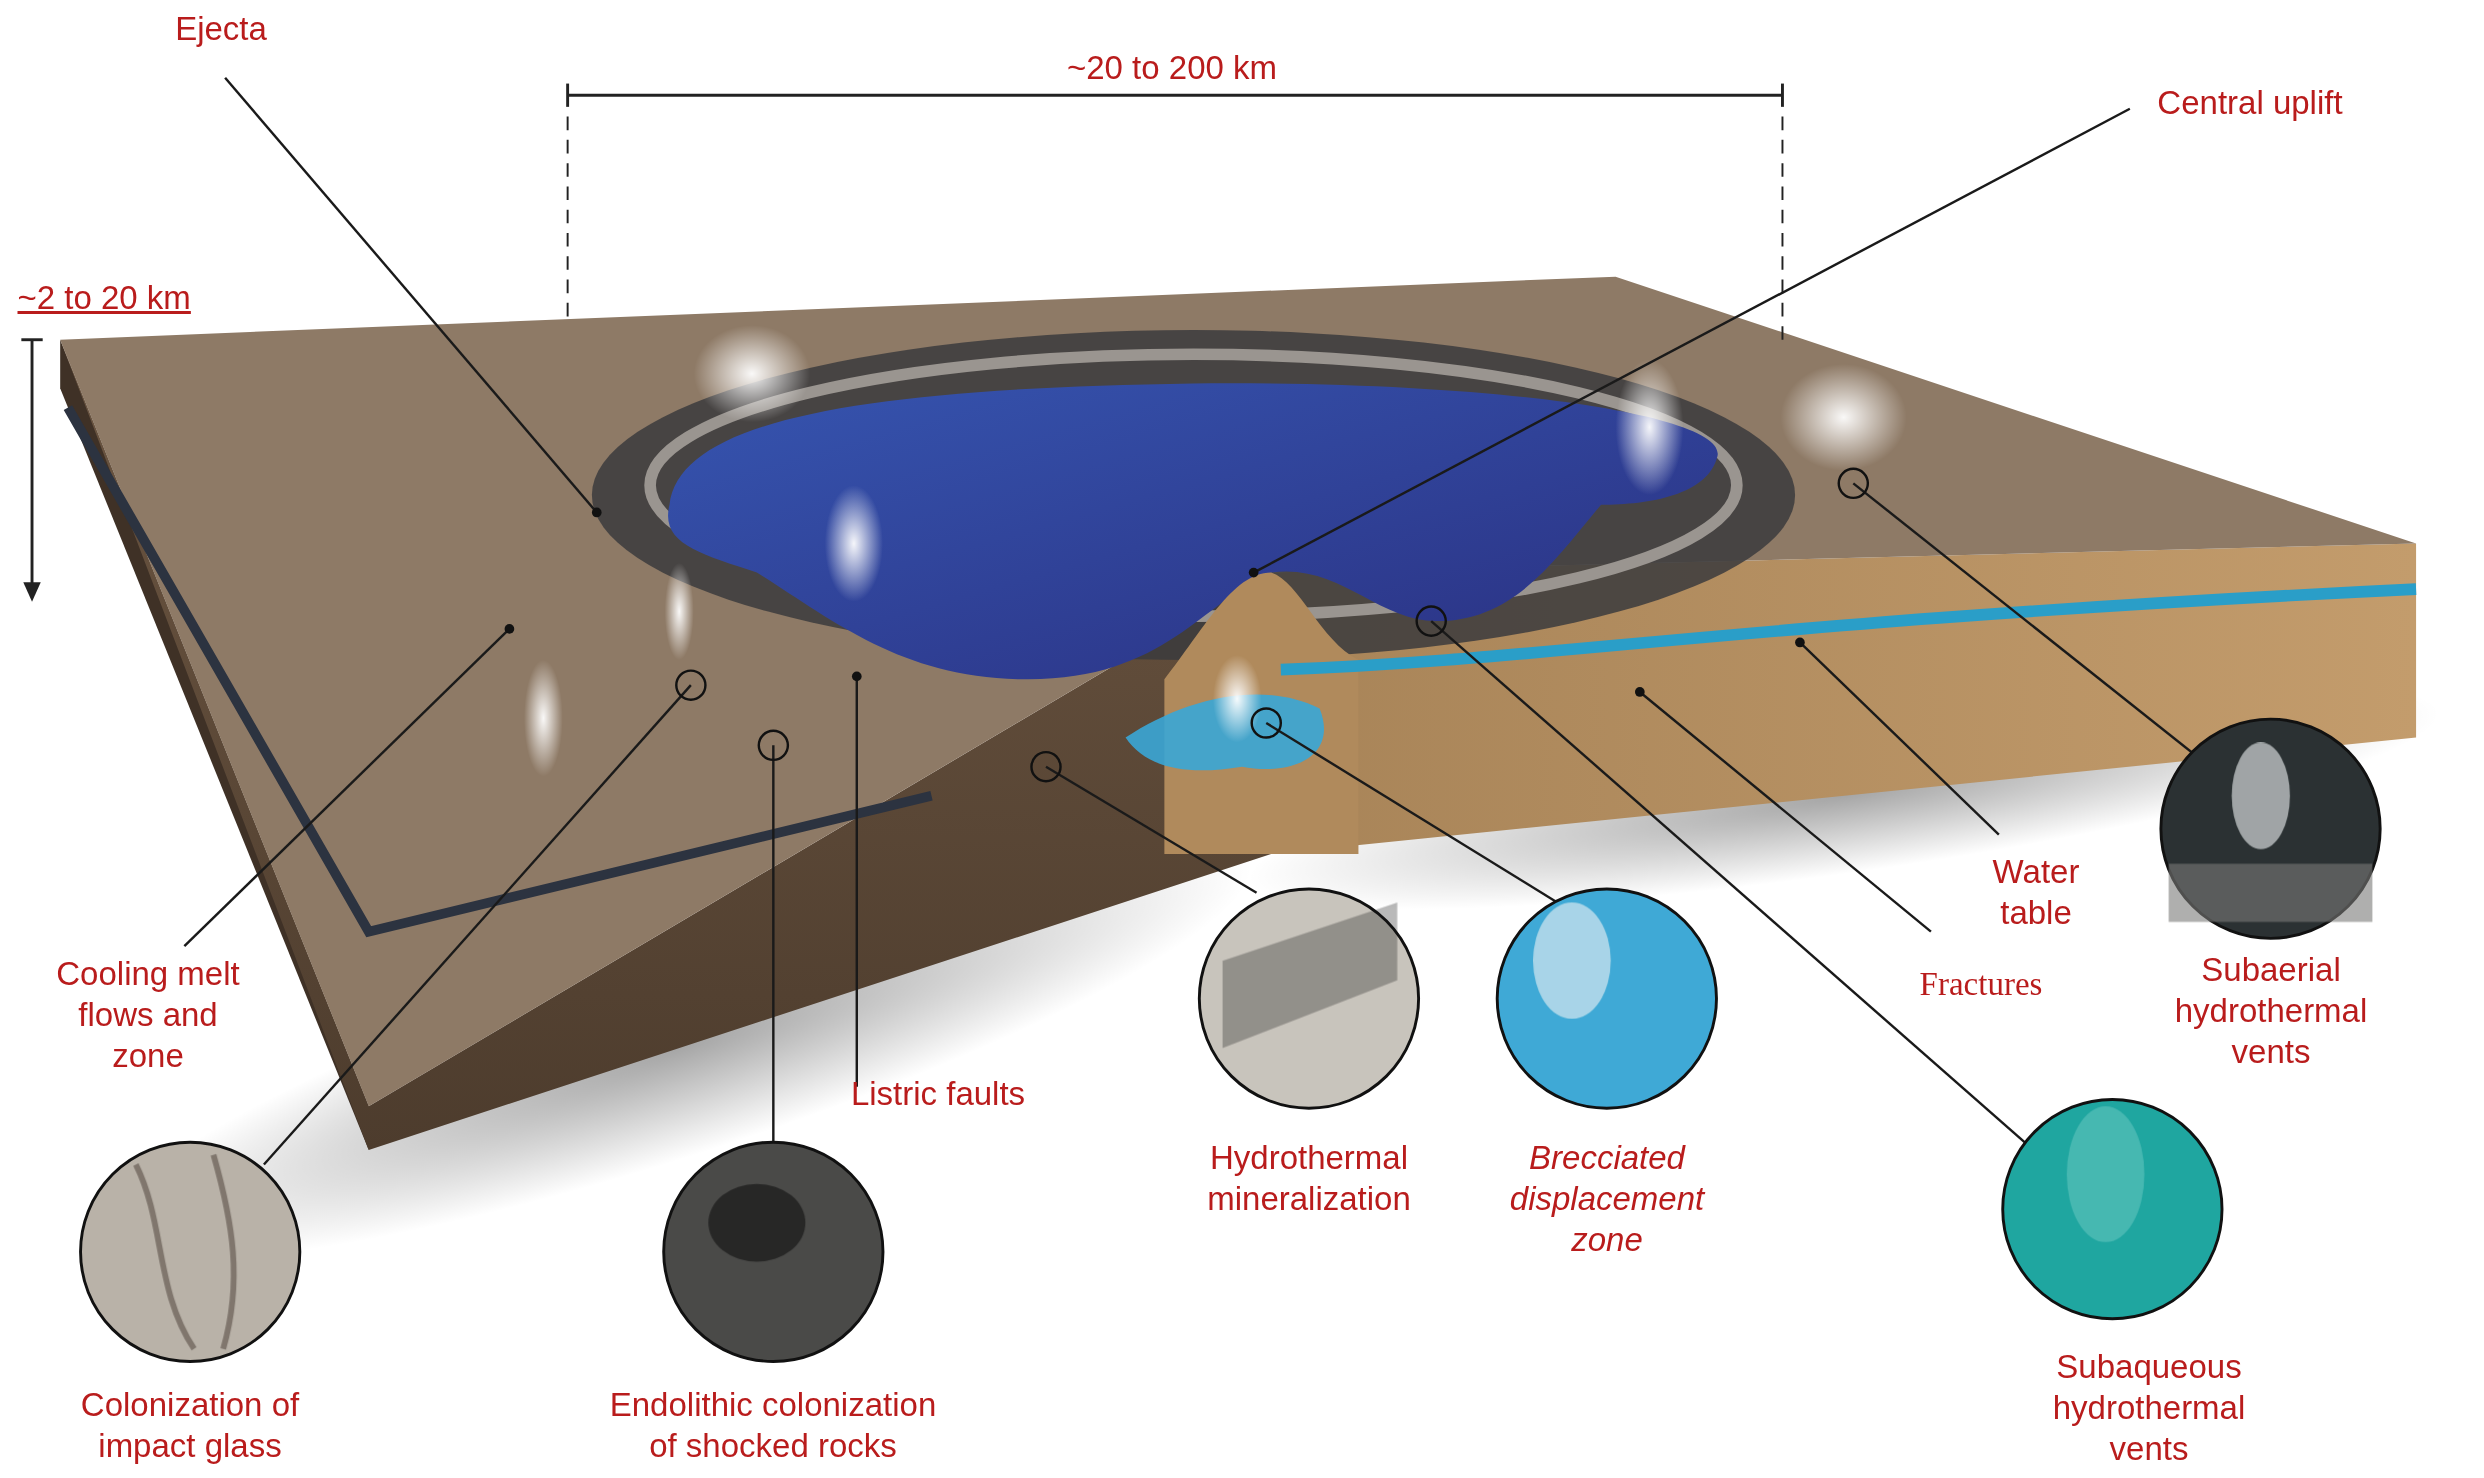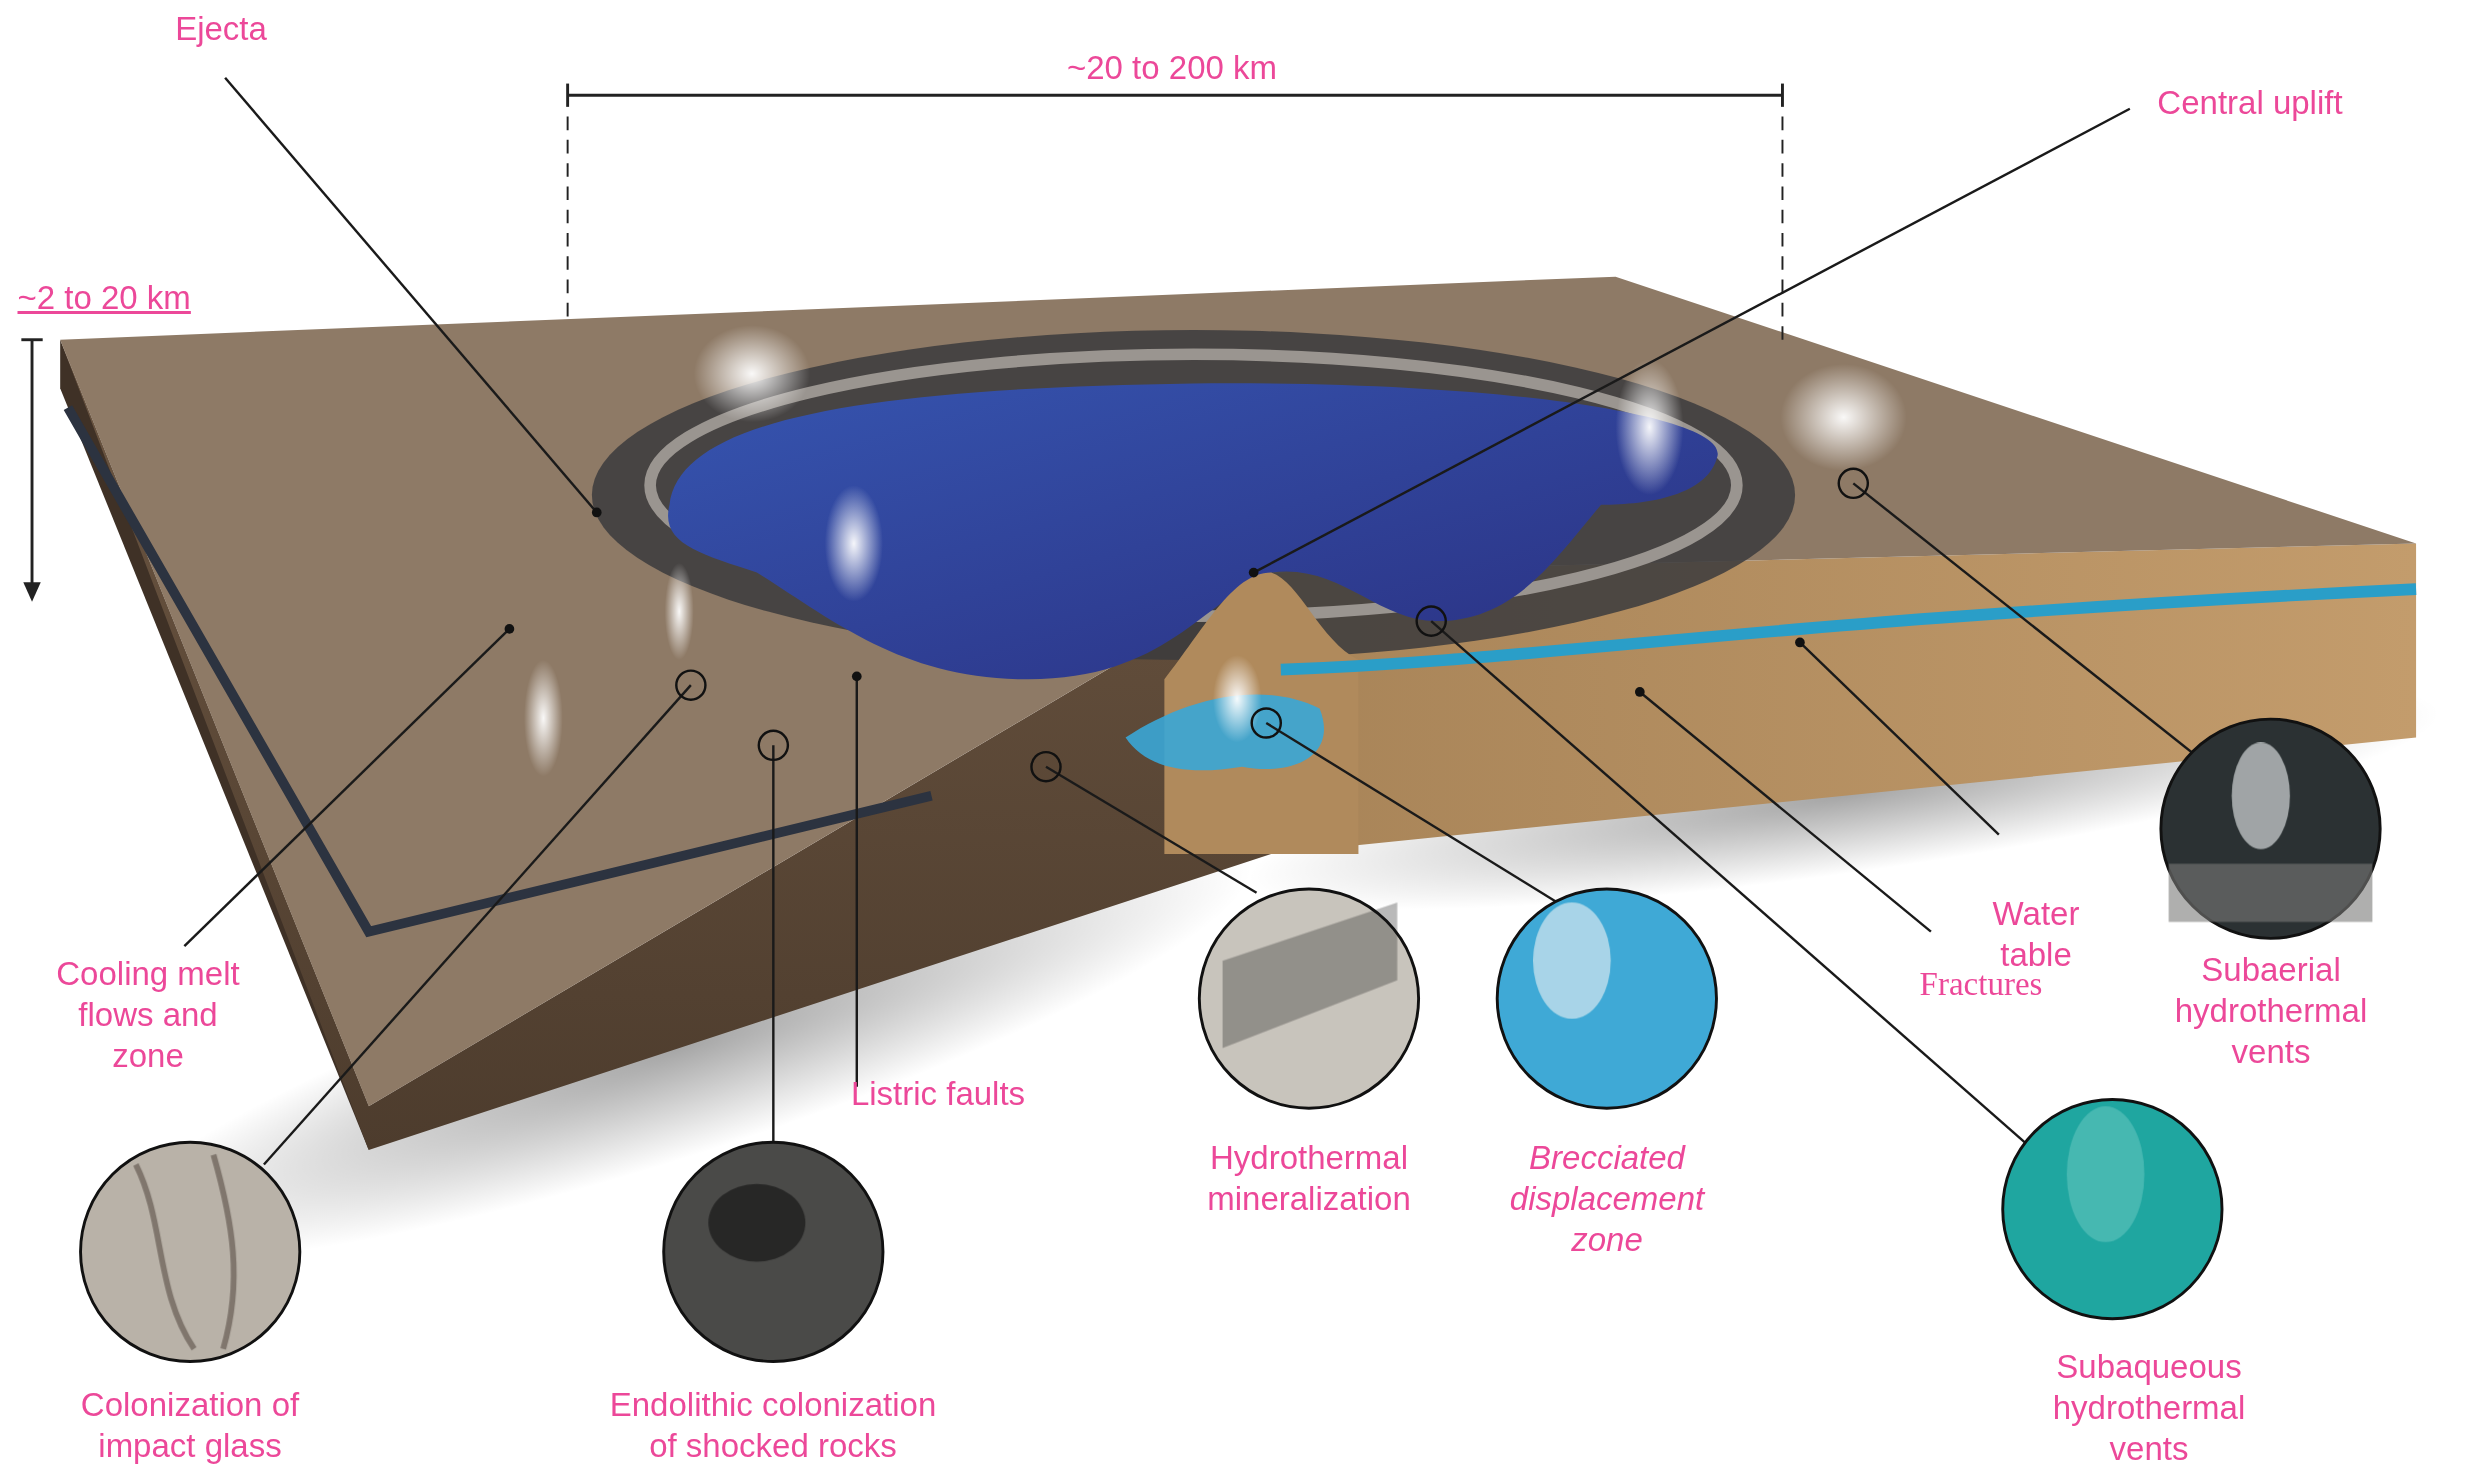--- a/index.html
+++ b/index.html
@@ -1,17 +1,17 @@
 <!DOCTYPE html>
 <html><head>
 <meta charset="utf-8">
 <style>
   html,body{margin:0;padding:0;background:#ffffff;}
   body{width:2484px;height:1479px;position:relative;overflow:hidden;font-family:"Liberation Sans","DejaVu Sans",sans-serif;color:#1a1a1a;}
-  .label{position:absolute;font-size:33px;line-height:41px;text-align:center;white-space:nowrap;transform:translateX(-50%);color:#ec4899;}
+  .label{position:absolute;font-size:33px;line-height:41px;text-align:center;white-space:nowrap;transform:translateX(-50%);color:#b91c1c;}
   .label.left{transform:none;text-align:left;}
   .label span{display:block;}
   svg.scene{position:absolute;left:0;top:0;}
 </style>
 </head>
 <body>
 
 <svg class="scene" width="2484" height="1479" viewBox="0 0 2560 1524">
   <defs>
     <radialGradient id="shadowG" cx="50%" cy="50%" r="50%">
@@ -140,21 +140,21 @@
 <div class="label" style="left:2250px;top:82px;">Central uplift</div>
 <div class="label left" style="left:17.5px;top:277px;text-decoration:underline;">~2 to 20 km</div>
 
 <div class="label" style="left:148px;top:953px;">
   <span>Cooling melt</span>
   <span>flows and</span>
   <span>zone</span>
 </div>
 <div class="label" style="left:938px;top:1073px;">Listric faults</div>
 
-<div class="label" style="left:2036px;top:893px;">
+<div class="label" style="left:2036px;top:851px;">
   <span>Water</span>
   <span>table</span>
 </div>
 <div class="label" style="left:1981px;top:964px;font-family:Liberation Serif, serif;">Fractures</div>
 
 <div class="label" style="left:190px;top:1384px;">
   <span>Colonization of</span>
   <span>impact glass</span>
 </div>
 <div class="label" style="left:773px;top:1384px;">

